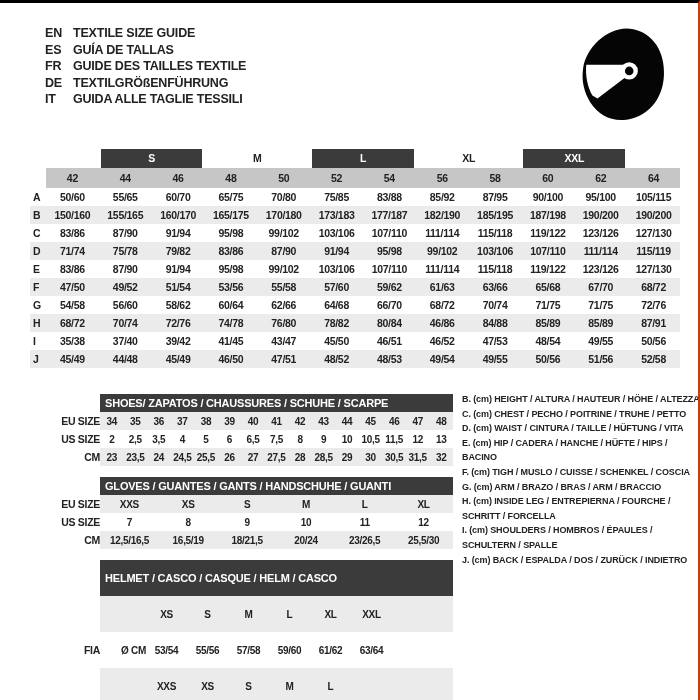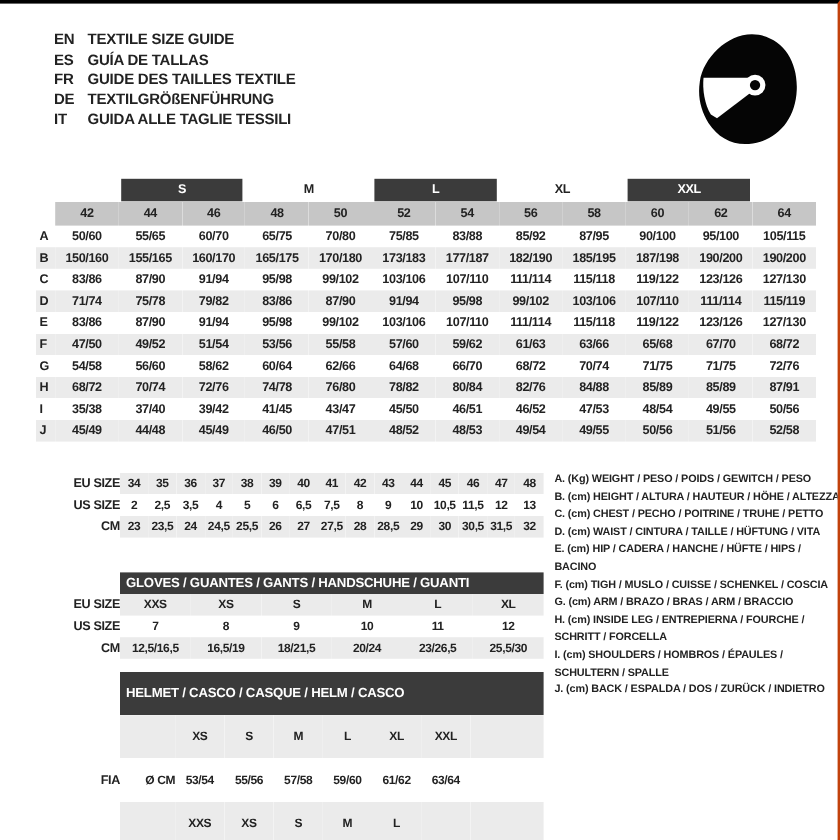--- a/index.html
+++ b/index.html
@@ -221,21 +221,21 @@
         </tr>
     <tr class="stripe">
           <td class="letter">H</td>
           <td>68/72</td>
           <td>70/74</td>
           <td>72/76</td>
           <td>74/78</td>
           <td>76/80</td>
           <td>78/82</td>
           <td>80/84</td>
-          <td>82/76</td>
+          <td>46/86</td>
           <td>84/88</td>
           <td>85/89</td>
           <td>85/89</td>
           <td>87/91</td>
         </tr>
     <tr>
           <td class="letter">I</td>
           <td>35/38</td>
           <td>37/40</td>
           <td>39/42</td>
@@ -280,20 +280,24 @@
         <col>
         <col>
         <col>
         <col>
         <col>
         <col>
         <col>
         <col>
       </colgroup>
     <tbody>
+        <tr>
+          <td class="lab"></td>
+          <td colspan="15" class="darkband">SHOES/ ZAPATOS / CHAUSSURES / SCHUHE / SCARPE</td>
+        </tr>
     <tr class="stripe">
           <td class="lab">EU SIZE</td>
           <td>34</td>
           <td>35</td>
           <td>36</td>
           <td>37</td>
           <td>38</td>
           <td>39</td>
           <td>40</td>
           <td>41</td>
@@ -469,21 +473,20 @@
           <td>57/58</td>
           <td>59</td>
           <td>60</td>
           <td>61</td>
           <td></td>
         </tr>
   </tbody>
     </table>
 
   <div id="legend">
-    <div class="legend-item">A. (Kg) WEIGHT / PESO / POIDS / GEWITCH / PESO</div>
     <div class="legend-item">B. (cm) HEIGHT / ALTURA / HAUTEUR / HÖHE / ALTEZZA</div>
     <div class="legend-item">C. (cm) CHEST / PECHO / POITRINE / TRUHE / PETTO</div>
     <div class="legend-item">D. (cm) WAIST / CINTURA / TAILLE / HÜFTUNG / VITA</div>
     <div class="legend-item">E. (cm) HIP / CADERA / HANCHE / HÜFTE / HIPS / BACINO</div>
     <div class="legend-item">F. (cm) TIGH / MUSLO / CUISSE / SCHENKEL / COSCIA</div>
     <div class="legend-item">G. (cm) ARM / BRAZO / BRAS / ARM / BRACCIO</div>
     <div class="legend-item">H. (cm) INSIDE LEG / ENTREPIERNA / FOURCHE / SCHRITT / FORCELLA</div>
     <div class="legend-item">I. (cm) SHOULDERS / HOMBROS / ÉPAULES / SCHULTERN / SPALLE</div>
     <div class="legend-item">J. (cm) BACK / ESPALDA / DOS / ZURÜCK / INDIETRO</div>
   </div>

